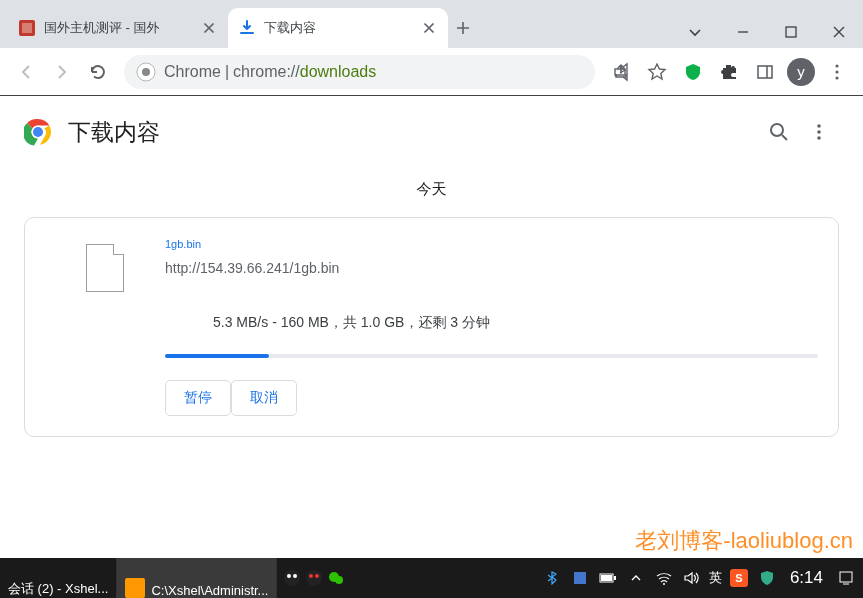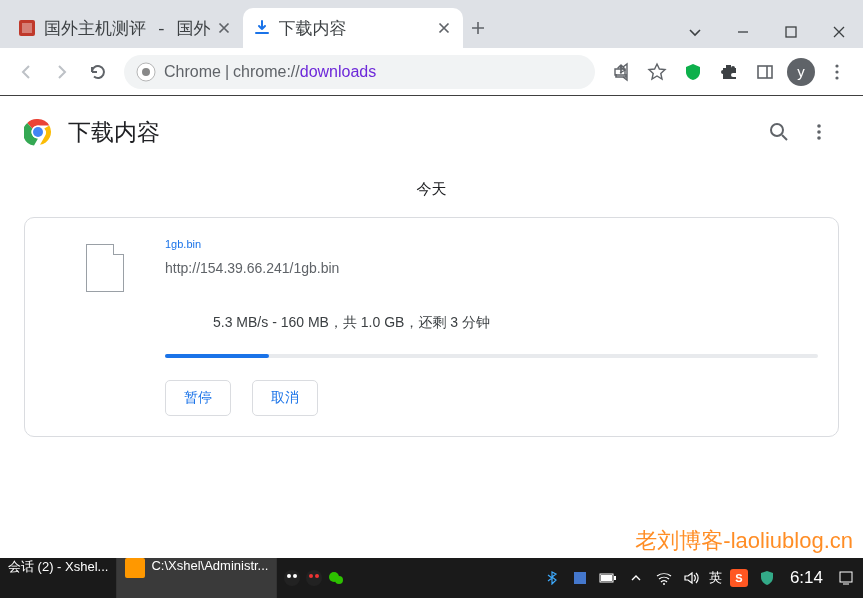--- a/index.html
+++ b/index.html
@@ -5,34 +5,34 @@
     * { margin: 0; padding: 0; box-sizing: border-box; font-family: "Microsoft YaHei", "Segoe UI", Arial, sans-serif; }
     body { width: 863px; height: 598px; background: #fff; overflow: hidden; position: relative; }
     
     
     .titlebar { height: 48px; background: #dee1e6; display: flex; align-items: flex-end; }
     .tabs { display: flex; height: 40px; margin-left: 8px; }
     .tab { display: flex; align-items: center; height: 40px; padding: 0 10px; border-radius: 10px 10px 0 0; min-width: 220px; max-width: 240px; position: relative; }
     .tab.inactive { background: transparent; }
     .tab.active { background: #fff; }
     .tab-favicon { width: 18px; height: 18px; margin-right: 8px; flex-shrink: 0; }
-    .tab-title { font-size: 17px; color: #3c4043; white-space: nowrap; overflow: hidden; text-overflow: ellipsis; flex: 1; font-family: Liberation Mono, monospace; }
+    .tab-title { font-size: 13px; color: #3c4043; white-space: nowrap; overflow: hidden; text-overflow: ellipsis; flex: 1; }
     .tab-close { width: 18px; height: 18px; color: #5f6368; cursor: pointer; margin-left: 4px; }
     .newtab { width: 30px; display: flex; align-items: center; justify-content: center; color: #5f6368; cursor: pointer; font-size: 20px; }
     .win-controls { margin-left: auto; display: flex; align-items: flex-start; padding-top: 8px; }
     .win-btn { width: 48px; height: 32px; display: flex; align-items: center; justify-content: center; color: #3c4043; cursor: pointer; }
     
     
     .toolbar { height: 48px; background: #fff; display: flex; align-items: center; padding: 0 8px; border-bottom: 1px solid #404040; }
     .nav-btn { width: 36px; height: 36px; display: flex; align-items: center; justify-content: center; color: #5f6368; cursor: pointer; border-radius: 50%; }
     .nav-btn.disabled { color: #bdc1c6; }
     .omnibox { flex: 1; height: 34px; background: #f1f3f4; border-radius: 17px; display: flex; align-items: center; padding: 0 12px; margin: 0 8px; }
     .omnibox-icon { width: 20px; height: 20px; margin-right: 8px; }
     .omnibox-text { font-size: 16px; color: #5f6368; display: flex; align-items: baseline; }
-    .omnibox-text .dark { color: #6d28d9; }
+    .omnibox-text .dark { color: #4d7c0f; }
     .toolbar-icon { width: 36px; height: 36px; display: flex; align-items: center; justify-content: center; color: #5f6368; cursor: pointer; }
     .shield { color: #0db04b; }
     .avatar { width: 28px; height: 28px; border-radius: 50%; background: #5f6368; color: #fff; display: flex; align-items: center; justify-content: center; font-size: 15px; margin: 0 4px; }
     
     
     .page { background: #fff; height: calc(598px - 48px - 48px - 40px); overflow: auto; }
     .page-header { height: 72px; display: flex; align-items: center; padding: 0 24px; }
     .page-header .chrome-logo { width: 28px; height: 28px; margin-right: 16px; }
     .page-title { font-size: 23px; color: #202124; flex: 1; }
     .header-icon { width: 40px; height: 40px; display: flex; align-items: center; justify-content: center; color: #5f6368; cursor: pointer; }
@@ -40,26 +40,26 @@
     .download-card { margin: 0 24px; background: #fff; border: 1px solid #dadce0; border-radius: 10px; display: flex; padding: 20px; }
     .file-icon-wrap { width: 120px; display: flex; justify-content: center; padding-top: 6px; }
     .file-icon { width: 38px; height: 48px; border: 1px solid #9aa0a6; position: relative; }
     .file-icon::before { content: ""; position: absolute; top: -1px; right: -1px; width: 10px; height: 10px; background: #fff; border-left: 1px solid #9aa0a6; border-bottom: 1px solid #9aa0a6; }
     .download-info { flex: 1; }
     .file-name { color: #1a73e8; font-size: 11px; font-weight: 500; margin-bottom: 10px; }
     .file-url { color: #5f6368; font-size: 14px; margin-bottom: 38px; }
     .file-status { color: #3c4043; font-size: 14px; margin-bottom: 22px; margin-left: 48px; }
     .progress { height: 4px; background: #e8eaed; border-radius: 2px; margin-bottom: 22px; position: relative; }
     .progress-bar { height: 100%; background: #1a73e8; border-radius: 2px; width: 16%; }
-    .actions { display: flex; gap: 21px; }
+    .actions { display: flex; gap: 0; }
     .action-btn { border: 1px solid #dadce0; background: #fff; color: #1a73e8; padding: 8px 18px; border-radius: 5px; font-size: 14px; cursor: pointer; }
     
     
     .taskbar { position: absolute; bottom: 0; left: 0; right: 0; height: 40px; background: #1a1a1a; display: flex; align-items: center; color: #fff; font-size: 13px; }
-    .task-item { height: 40px; display: flex; align-items: flex-start; padding: 0 8px; border-right: 1px solid #333; }
+    .task-item { height: 40px; display: flex; align-items: flex-end; padding: 0 8px; border-right: 1px solid #333; }
     .task-item.active { background: #3a3a3a; }
     .task-icon { width: 20px; height: 20px; margin-right: 6px; }
     .task-label { white-space: nowrap; overflow: hidden; text-overflow: ellipsis; max-width: 120px; }
     .tray { margin-left: auto; display: flex; align-items: center; gap: 6px; padding: 0 6px; }
     .tray-item { display: flex; align-items: center; justify-content: center; width: 22px; height: 40px; }
     .watermark { position: absolute; right: 10px; bottom: 42px; color: #ff7a00; font-size: 22px; font-weight: normal; text-shadow: 0 0 3px rgba(255,255,255,0.8); opacity: 0.85; pointer-events: none;}
     .time-box { padding: 0 6px; font-size: 17px; }
   </style>
 </head>
 <body>

